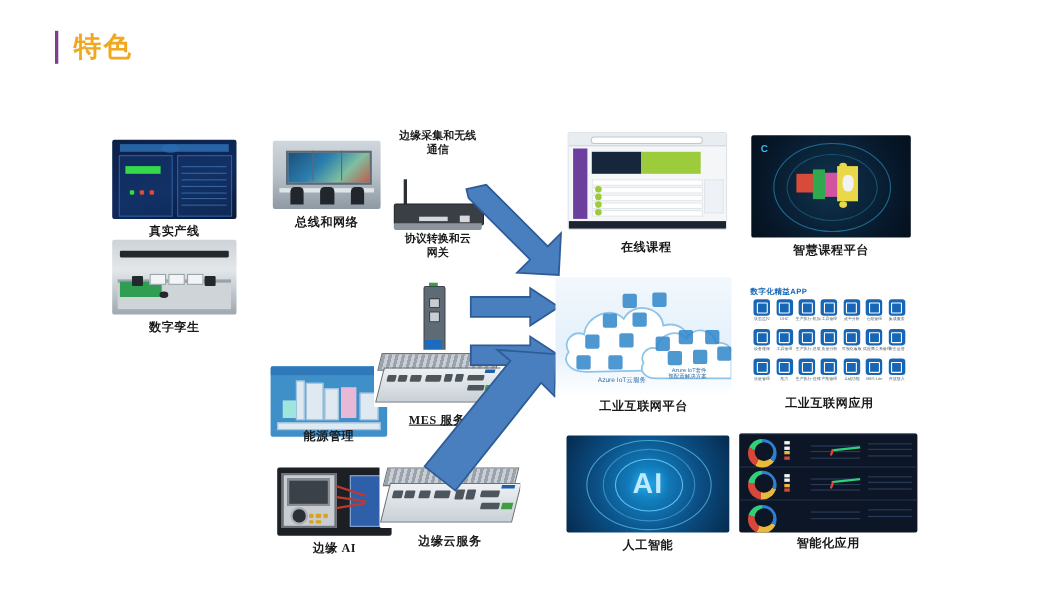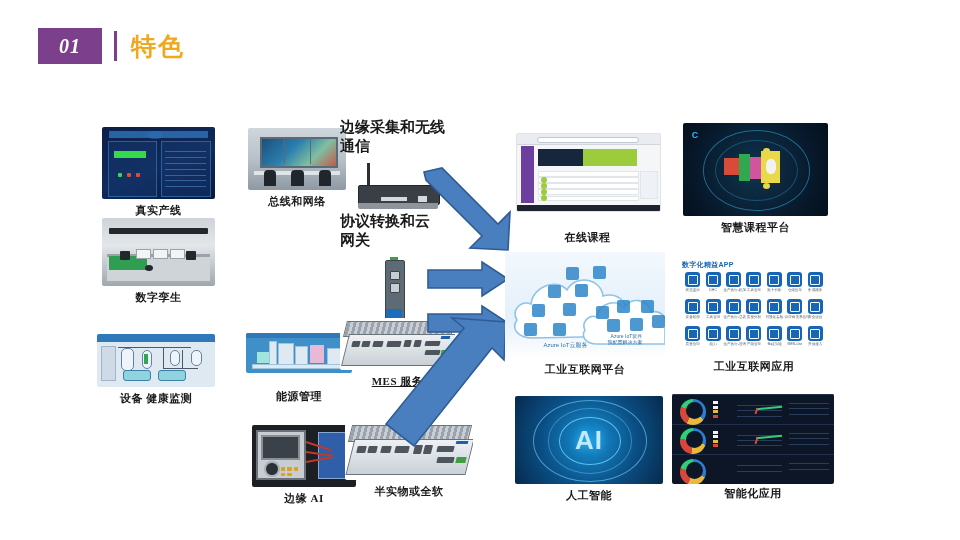--- a/index.html
+++ b/index.html
@@ -163,32 +163,31 @@
   .art-bi .gln{position:absolute;height:1px;background:#2a3c5c;}
   .art-bi .grnln{position:absolute;height:1.5px;background:#2fd07a;}
   .art-bi .redln{position:absolute;height:1.5px;background:#e0493a;}
 
   
   .arrow{position:absolute;}
   .arrow svg{display:block;overflow:visible;}
 
   
   .midlabel{
-    position:absolute;white-space:pre;
-    color:#1a1a1a;font-size:15px;font-weight:bold;line-height:1.25;
+    position:absolute;text-align:center;white-space:pre;
+    color:#1a1a1a;font-size:10px;font-weight:bold;line-height:1.25;
     font-family:"Liberation Serif","DejaVu Serif",serif;
   }
 </style>
 </head>
 <body>
 
 <div class="slide">
 
   <div class="hdr">
-    <div class="num-badge">01</div>
     <div class="hdr-sep"></div>
     <div class="hdr-title">特色</div>
   </div>
 
 
   <div class="tile" style="left:102px;top:218px;width:113px;height:68px;">
     <div class="thumb art-twin">
       <div class="tbl"></div>
       <div class="grn"></div>
       <div class="wht" style="left:30%;bottom:40%;width:12%;height:12%;"></div>
@@ -216,55 +215,37 @@
       <div class="ln" style="left:56%;top:74%;width:36%;"></div>
       <div class="ln" style="left:56%;top:82%;width:36%;"></div>
       <div class="dotg" style="left:14%;top:64%;"></div>
       <div class="dotr" style="left:22%;top:64%;"></div>
       <div class="dotr" style="left:30%;top:64%;"></div>
       <div class="bar" style="left:40%;top:5%;width:14%;height:12%;border-radius:50%;opacity:.55;"></div>
     </div>
     <div class="cap" style="top:76px;">真实产线</div>
   </div>
 
-  <div class="tile" style="left:97px;top:334px;width:118px;height:53px;">
-    <div class="thumb art-scada">
-      <div class="hdrb"></div>
-      <div class="sideb"></div>
-      <div class="vtank" style="left:20%;top:26%;width:10%;height:40%;"></div>
-      <div class="vtank" style="left:38%;top:30%;width:7%;height:32%;"></div>
-      <div class="grn" style="left:39.5%;top:38%;width:4%;height:18%;"></div>
-      <div class="tank" style="left:22%;bottom:12%;width:22%;height:16%;"></div>
-      <div class="tank" style="left:52%;bottom:12%;width:22%;height:16%;"></div>
-      <div class="pipe" style="left:18%;top:24%;width:62%;height:1px;"></div>
-      <div class="pipe" style="left:56%;top:24%;width:1px;height:40%;"></div>
-      <div class="pipe" style="left:72%;top:30%;width:1px;height:34%;"></div>
-      <div class="pipe" style="left:56%;top:64%;width:30%;height:1px;"></div>
-      <div class="vtank" style="left:62%;top:30%;width:7%;height:26%;"></div>
-      <div class="vtank" style="left:80%;top:30%;width:7%;height:26%;"></div>
-    </div>
-    <div class="cap" style="top:57px;">设备 健康监测</div>
-  </div>
 
 
   <div class="tile" style="left:248px;top:128px;width:98px;height:62px;">
     <div class="thumb art-noc">
       <div class="wall"></div>
       <div class="vsplit" style="left:37%;"></div>
       <div class="vsplit" style="left:63%;"></div>
       <div class="desk"></div>
       <div class="chair" style="left:16%;"></div>
       <div class="chair" style="left:44%;"></div>
       <div class="chair" style="left:72%;"></div>
     </div>
     <div class="cap" style="top:66px;">总线和网络</div>
   </div>
 
 
-  <div class="tile" style="left:246px;top:333px;width:106px;height:40px;">
+  <div class="tile" style="left:246px;top:333px;width:106px;height:64px;">
     <div class="thumb art-energy">
       <div class="top"></div>
       <div class="bld" style="left:30%;top:24%;width:13%;height:50%;"></div>
       <div class="bld" style="left:46%;top:32%;width:11%;height:42%;"></div>
       <div class="pnk" style="left:60%;top:30%;width:14%;height:44%;"></div>
       <div class="bld" style="left:76%;top:38%;width:15%;height:36%;"></div>
       <div class="cyn" style="left:10%;top:48%;width:16%;height:26%;"></div>
       <div class="bld" style="left:6%;bottom:10%;width:86%;height:7%;"></div>
       <div class="bld" style="left:22%;top:20%;width:5%;height:54%;"></div>
     </div>
@@ -340,21 +321,21 @@
       <div class="port" style="left:18%;top:42%;width:7%;height:12%;"></div>
       <div class="port" style="left:28%;top:42%;width:8%;height:12%;"></div>
       <div class="port" style="left:39%;top:42%;width:11%;height:12%;"></div>
       <div class="port" style="left:54%;top:40%;width:6%;height:15%;"></div>
       <div class="port" style="left:62%;top:40%;width:6%;height:15%;"></div>
       <div class="port" style="left:72%;top:42%;width:13%;height:10%;"></div>
       <div class="port" style="left:72%;top:60%;width:13%;height:10%;"></div>
       <div class="grn" style="right:5%;top:60%;width:8%;height:10%;"></div>
       <div class="blu" style="right:4%;top:32%;width:9%;height:6%;"></div>
     </div>
-    <div class="cap" style="top:62px;">半实物或全软</div>
+    <div class="cap" style="top:62px;">边缘云服务</div>
   </div>
 
   <div class="arrow" style="left:420px;top:168px;">
     <svg width="92" height="84" viewBox="0 0 92 84">
       <polygon points="4,4 22,0 78,56 90,44 88,82 50,80 62,68 6,12" fill="#4A7FBF" stroke="#2E5C96" stroke-width="1.6"></polygon>
     </svg>
   </div>
 
   <div class="arrow" style="left:428px;top:262px;">
     <svg width="82" height="36" viewBox="0 0 82 36">
@@ -367,21 +348,21 @@
       <polygon points="0,8 54,8 54,0 80,17 54,34 54,26 0,26" fill="#4A7FBF" stroke="#2E5C96" stroke-width="1.6"></polygon>
     </svg>
   </div>
 
   <div class="arrow" style="left:370px;top:318px;">
     <svg width="140" height="132" viewBox="0 0 140 132">
       <polygon points="136,4 134,42 122,30 44,128 16,106 94,10 82,0" fill="#4A7FBF" stroke="#2E5C96" stroke-width="1.6"></polygon>
     </svg>
   </div>
 
-  <div class="tile" style="left:516px;top:133px;width:143px;height:77px;border-radius:27px;">
+  <div class="tile" style="left:516px;top:120px;width:143px;height:87px;border-radius:27px;">
     <div class="thumb art-course">
       <div class="browser"></div>
       <div class="addr"></div>
       <div class="side"></div>
       <div class="dark"></div>
       <div class="grn"></div>
       <div class="row" style="top:48%;width:69%;"></div>
       <div class="row" style="top:56%;width:69%;"></div>
       <div class="row" style="top:64%;width:69%;"></div>
       <div class="row" style="top:72%;width:69%;"></div>

